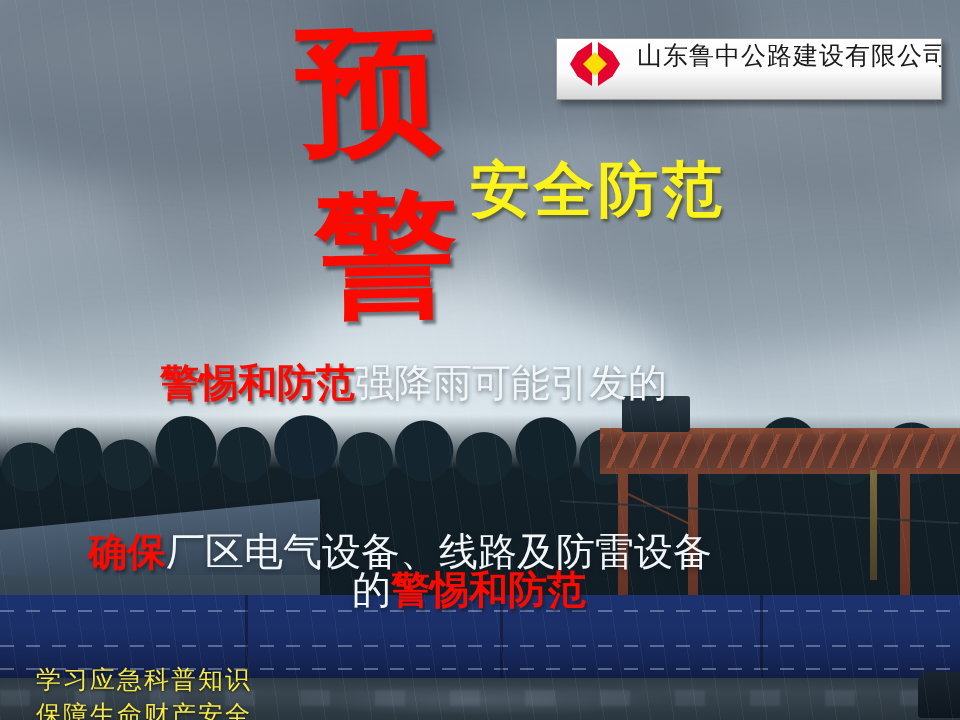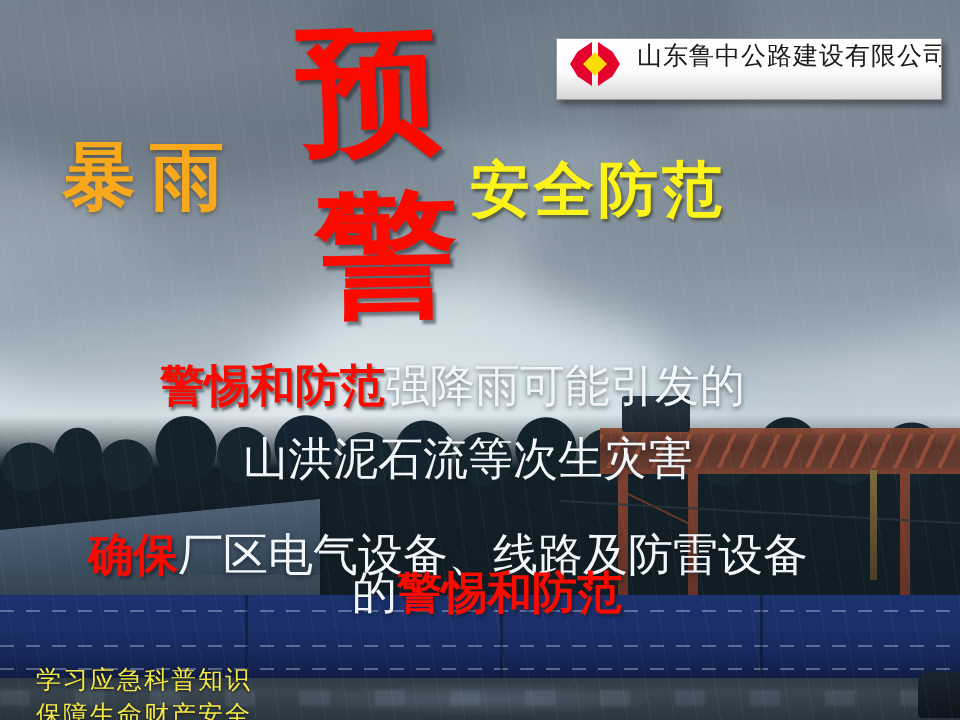--- a/index.html
+++ b/index.html
@@ -194,21 +194,21 @@
     position:absolute;left:470px;top:150px;
     font-size:60px;font-weight:700;letter-spacing:4px;
     color:#fbf319;
     text-shadow:2px 3px 3px rgba(40,40,10,.55);
     white-space:nowrap;
   }
 
   
   .bodyline{
     position:absolute;white-space:nowrap;
-    font-size:45px;font-weight:400;line-height:1;
+    font-size:39px;font-weight:400;line-height:1;
     color:#f2f6f9;
     text-shadow:0 2px 5px rgba(10,20,30,.55);
   }
   .bodyline .hl{
     color:#fb0a00;font-weight:700;
     text-shadow:2px 3px 3px rgba(20,30,40,.6);
   }
   .bl1{left:160px;top:363px;}
   .bl2{left:243px;top:436px;}
   .bl3{left:88px;top:532px;}
@@ -291,35 +291,31 @@
     <div class="ground"></div>
     <div class="ground-sheen"></div>
     <div class="car"></div>
 
     <div class="rain"></div>
     <div class="vignette"></div>
   </div>
 
   <div class="layer">
 
-    <div class="baoyu cjk">暴雨</div>
 
     <div class="bigred yu cjk">预</div>
 
     <div class="bigred jing cjk">警</div>
 
     <div class="anquan cjk">安全防范</div>
 
     <div class="bodyline bl1 cjk">
       <span class="hl">警惕和防范</span><span>强降雨可能引发的</span>
     </div>
 
-    <div class="bodyline bl2 cjk">
-      <span>山洪泥石流等次生灾害</span>
-    </div>
 
     <div class="bodyline bl3 cjk">
       <span class="hl">确保</span><span>厂区电气设备、线路及防雷设备</span>
     </div>
 
     <div class="bodyline bl4 cjk">
       <span>的</span><span class="hl">警惕和防范</span>
     </div>
 
     <div class="slogan cjk">

